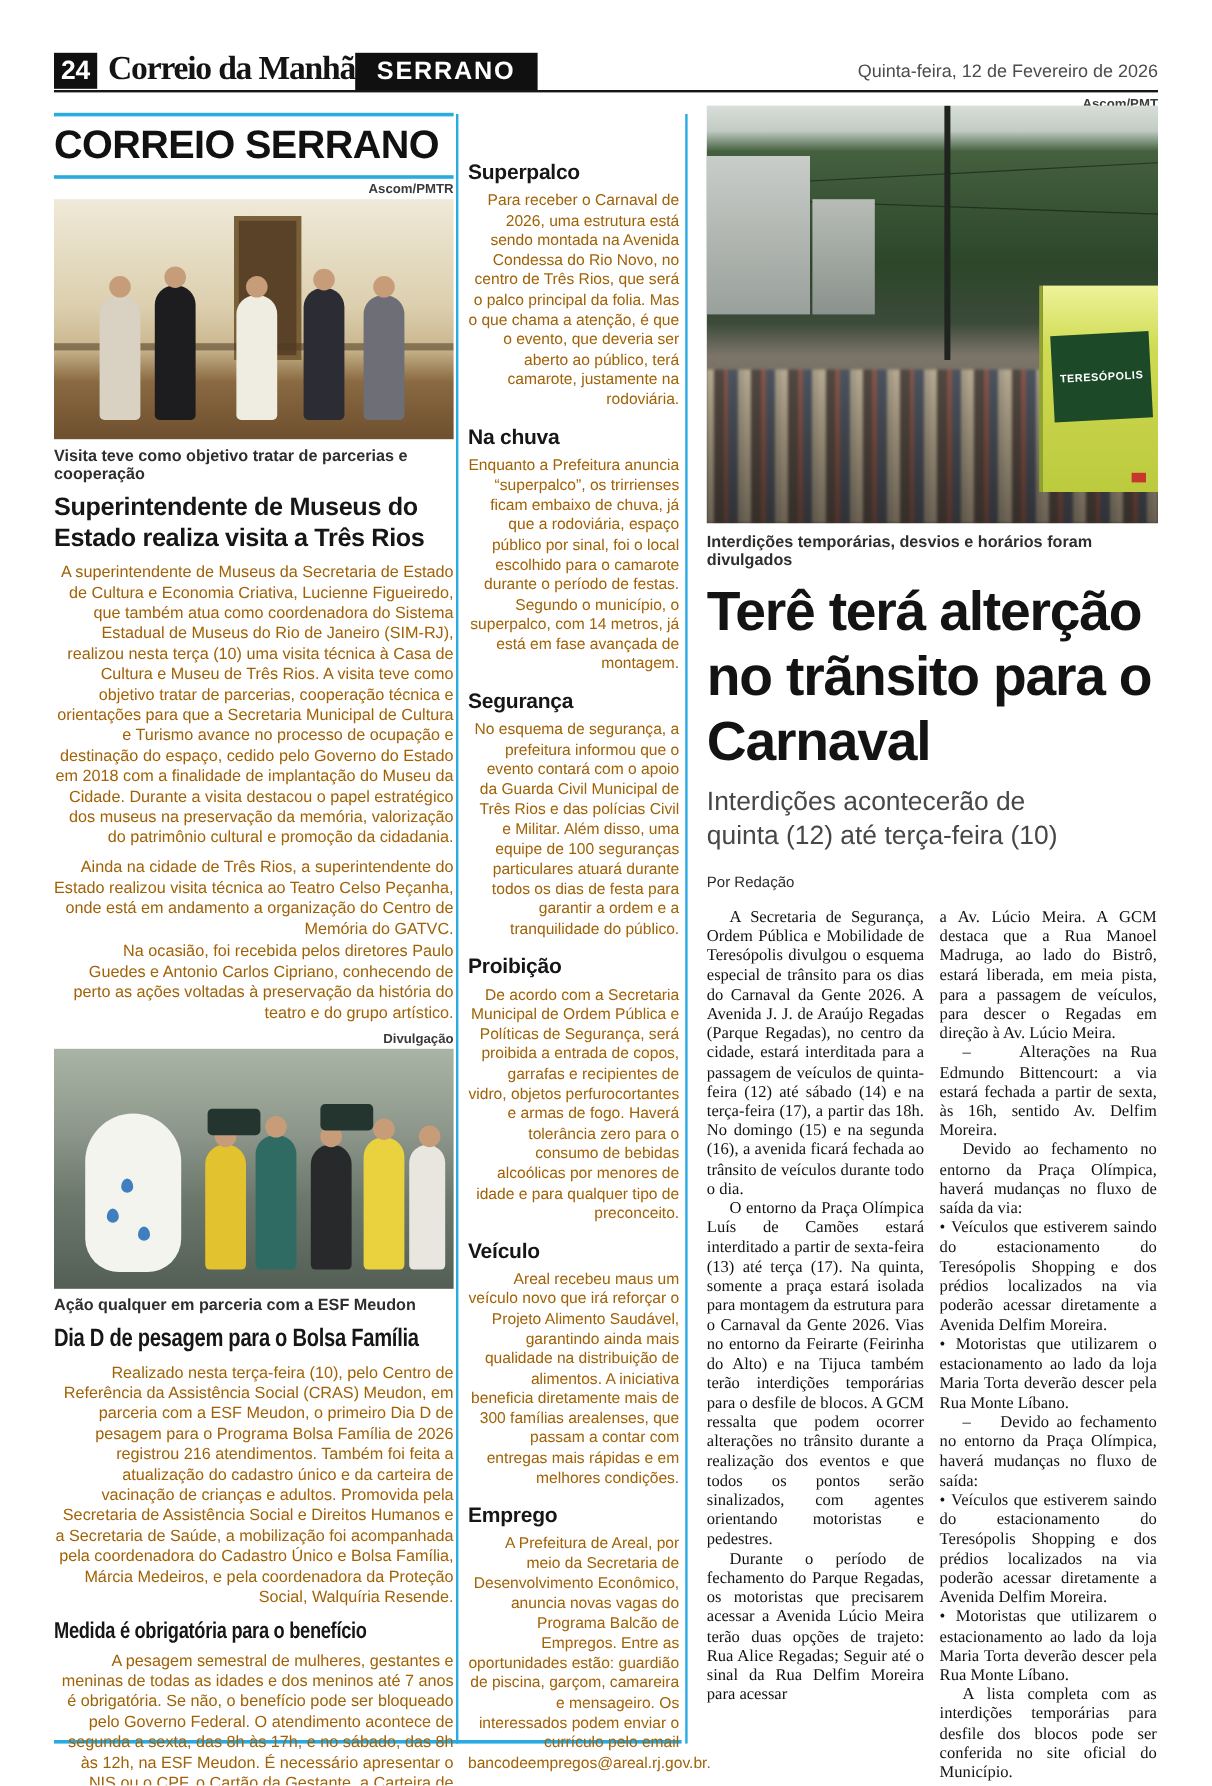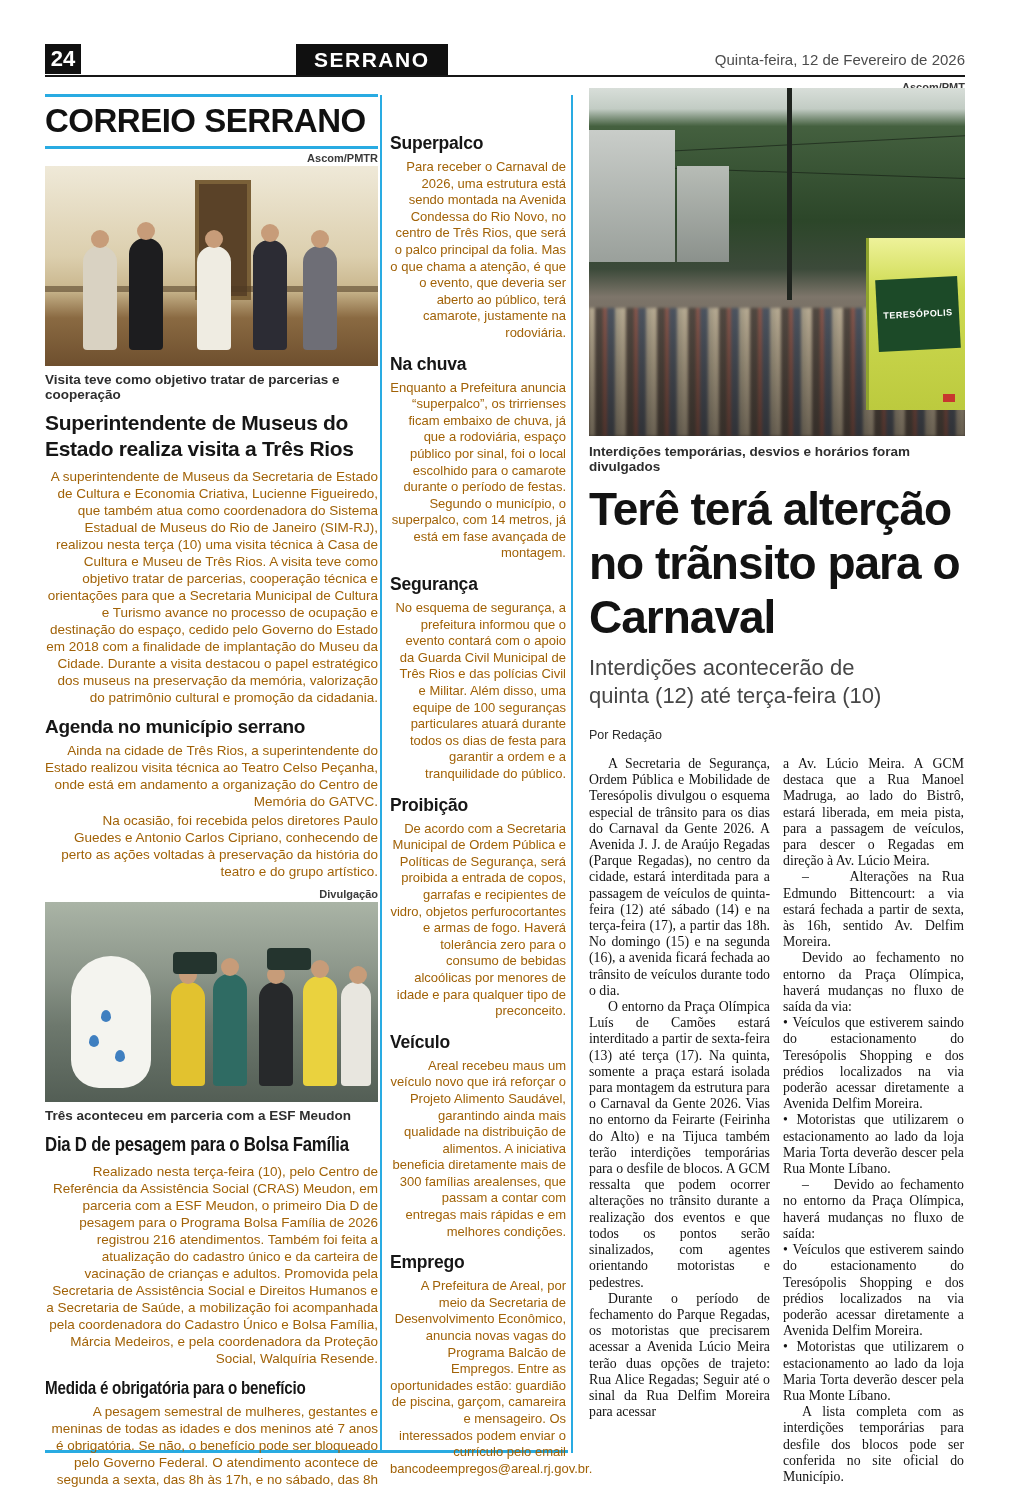--- a/index.html
+++ b/index.html
@@ -94,20 +94,21 @@
     transform:rotate(-3deg);display:flex;align-items:center;justify-content:center;}
   .truck-text{color:#fff;font-weight:700;font-size:9px;letter-spacing:.5px;}
   .p3-light{position:absolute;right:10px;top:306px;width:12px;height:8px;background:#c8372e;}
 </style>
 </head>
 <body>
 
 <div class="page">
 
   <div class="pagenum">24</div>
+  <div class="masthead">Correio da Manhã</div>
   <div class="sectionbox">SERRANO</div>
   <div class="edate">Quinta-feira, 12 de Fevereiro de 2026</div>
   <div class="hdr-rule"></div>
   <div class="credit hdr-credit">Ascom/PMT</div>
 
   <div class="vrule left"></div>
   <div class="vrule right"></div>
   <div class="bottomrule"></div>
 
   <section class="leftcol">
@@ -122,39 +123,38 @@
       <div class="fig f1"></div>
       <div class="fig f2"></div>
       <div class="fig f3"></div>
       <div class="fig f4"></div>
       <div class="fig f5"></div>
     </div>
     <div class="caption">Visita teve como objetivo tratar de parcerias e cooperação</div>
 
     <h2>Superintendente de Museus do Estado realiza visita a Três Rios</h2>
     <p>A superintendente de Museus da Secretaria de Estado de Cultura e Economia Criativa, Lucienne Figueiredo, que também atua como coordenadora do Sistema Estadual de Museus do Rio de Janeiro (SIM-RJ), realizou nesta terça (10) uma visita técnica à Casa de Cultura e Museu de Três Rios. A visita teve como objetivo tratar de parcerias, cooperação técnica e orientações para que a Secretaria Municipal de Cultura e Turismo avance no processo de ocupação e destinação do espaço, cedido pelo Governo do Estado em 2018 com a finalidade de implantação do Museu da Cidade. Durante a visita destacou o papel estratégico dos museus na preservação da memória, valorização do patrimônio cultural e promoção da cidadania.</p>
-    <h3>Agenda no município serrano</h3>
     <p class="noind">Ainda na cidade de Três Rios, a superintendente do Estado realizou visita técnica ao Teatro Celso Peçanha, onde está em andamento a organização do Centro de Memória do GATVC.</p>
     <p class="pind">Na ocasião, foi recebida pelos diretores Paulo Guedes e Antonio Carlos Cipriano, conhecendo de perto as ações voltadas à preservação da história do teatro e do grupo artístico.</p>
 
     <div class="credit">Divulgação</div>
     <div class="photo photo2">
       <div class="p2-mascot"></div>
       <div class="p2-drop d1"></div>
       <div class="p2-drop d2"></div>
       <div class="p2-drop d3"></div>
       <div class="fig g1"></div>
       <div class="fig g2"></div>
       <div class="fig g3"></div>
       <div class="fig g4"></div>
       <div class="fig g5"></div>
       <div class="p2-sign s1"></div>
       <div class="p2-sign s2"></div>
     </div>
-    <div class="caption">Três aconteceu em parceria com a ESF Meudon</div>
+    <div class="caption">Ação qualquer em parceria com a ESF Meudon</div>
 
     <h2 class="condense">Dia D de pesagem para o Bolsa Família</h2>
     <p>Realizado nesta terça-feira (10), pelo Centro de Referência da Assistência Social (CRAS) Meudon, em parceria com a ESF Meudon, o primeiro Dia D de pesagem para o Programa Bolsa Família de 2026 registrou 216 atendimentos. Também foi feita a atualização do cadastro único e da carteira de vacinação de crianças e adultos. Promovida pela Secretaria de Assistência Social e Direitos Humanos e a Secretaria de Saúde, a mobilização foi acompanhada pela coordenadora do Cadastro Único e Bolsa Família, Márcia Medeiros, e pela coordenadora da Proteção Social, Walquíria Resende.</p>
     <h3 class="condense">Medida é obrigatória para o benefício</h3>
     <p>A pesagem semestral de mulheres, gestantes e meninas de todas as idades e dos meninos até 7 anos é obrigatória. Se não, o benefício pode ser bloqueado pelo Governo Federal. O atendimento acontece de segunda a sexta, das 8h às 17h, e no sábado, das 8h às 12h, na ESF Meudon. É necessário apresentar o NIS ou o CPF, o Cartão da Gestante, a Carteira de Identidade e a Carteira de Vacinação de todos da família.</p>
   </section>
 
   <section class="midcol">
     <h3>Superpalco</h3>
     <p>Para receber o Carnaval de 2026, uma estrutura está sendo montada na Avenida Condessa do Rio Novo, no centro de Três Rios, que será o palco principal da folia. Mas o que chama a atenção, é que o evento, que deveria ser aberto ao público, terá camarote, justamente na rodoviária.</p>

